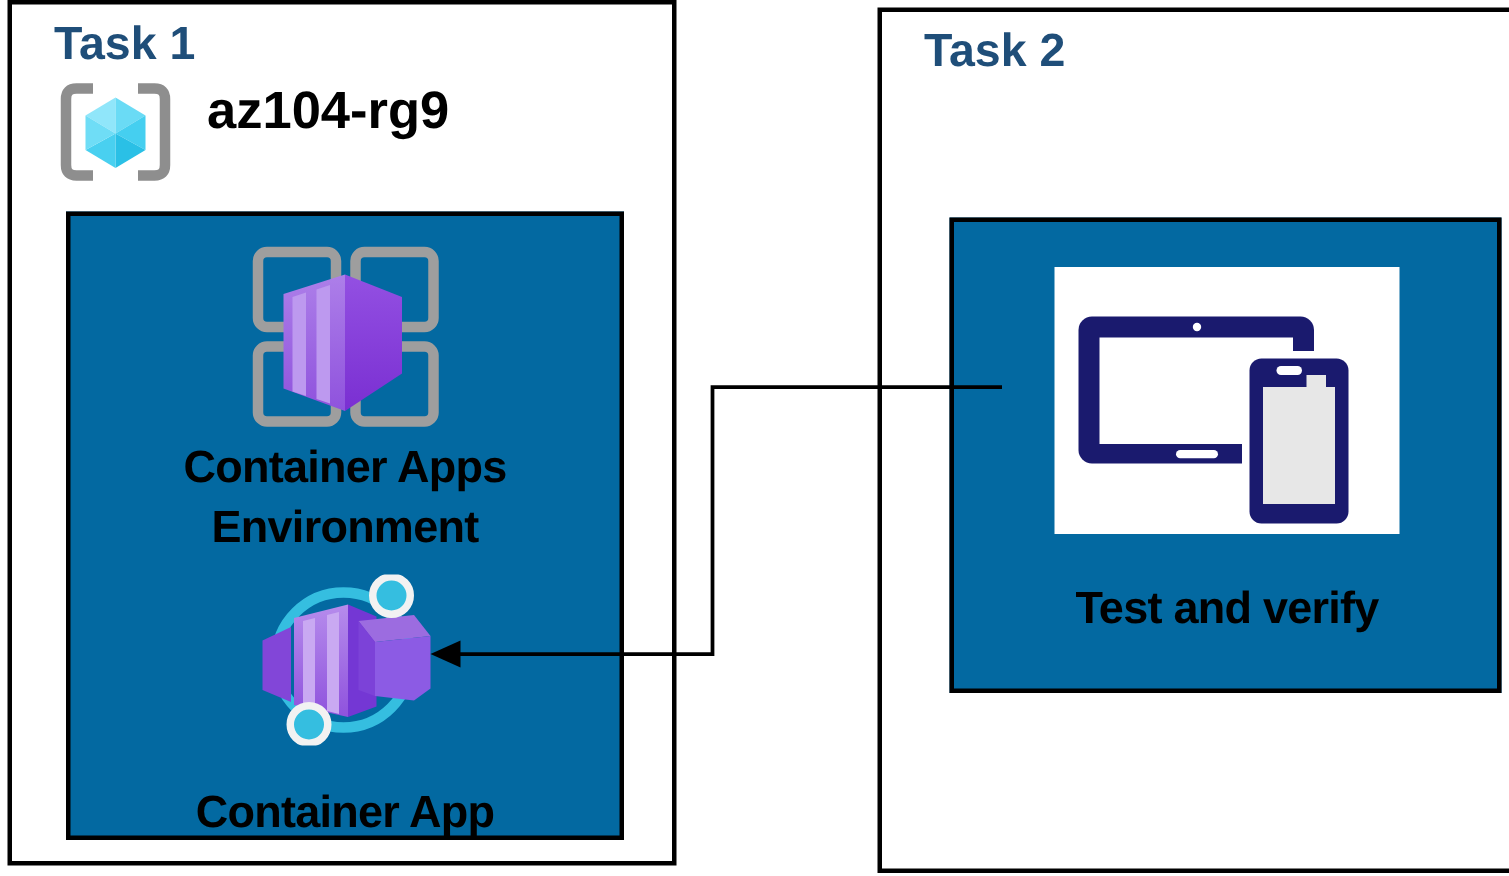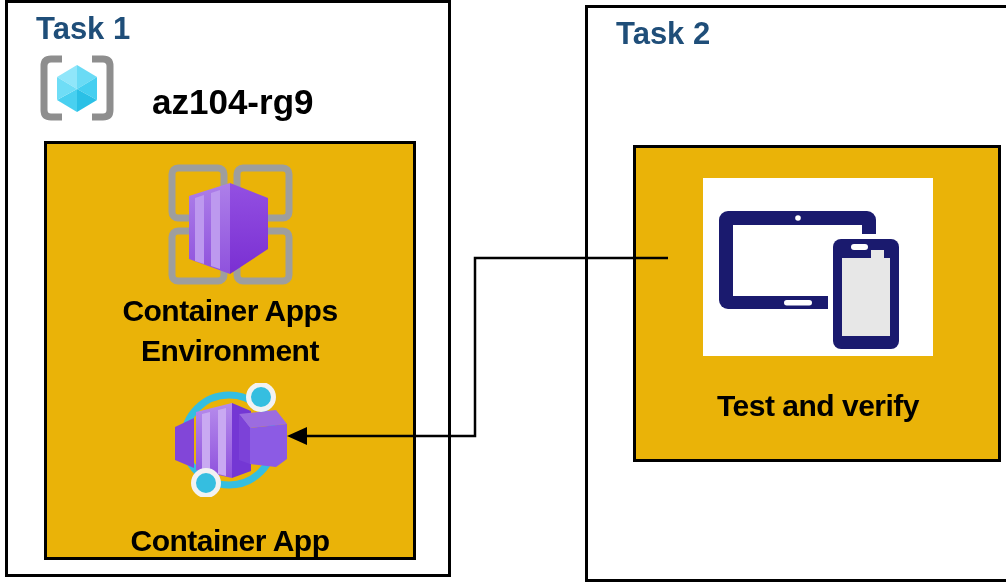--- a/index.html
+++ b/index.html
@@ -11,25 +11,25 @@
     position:absolute;background:#ffffff;border:3px solid #000000;box-sizing:border-box;
   }
   #task1-panel{left:5px;top:0;width:446px;height:577px;}
   #task2-panel{left:585px;top:5px;width:449px;height:577px;}
   .task-title{
     position:absolute;font-size:31px;font-weight:bold;color:#1F4E79;letter-spacing:0px;
   }
   #task1-title{left:28px;top:8px;}
   #task2-title{left:28px;top:8px;}
   .rg-row{
-    position:absolute;left:30px;top:51px;display:flex;align-items:flex-end;gap:36px;
+    position:absolute;left:30px;top:51px;display:flex;align-items:flex-start;gap:22px;
   }
   .rg-name{font-size:35px;font-weight:bold;color:#000000;}
   .inner-panel{
-    position:absolute;background:#eab308;border:3px solid #000000;box-sizing:border-box;
+    position:absolute;background:#0369a1;border:3px solid #000000;box-sizing:border-box;
   }
   #task1-inner{left:36px;top:138px;width:372px;height:419px;}
   #task2-inner{left:45px;top:137px;width:368px;height:317px;}
   .item{position:absolute;text-align:center;}
   .item-label{
     font-size:30px;font-weight:bold;color:#000000;line-height:40px;letter-spacing:-0.5px;
   }
   #env-item{left:0px;top:19px;width:366px;}
   #env-item .item-label{margin:2px auto 0 auto;width:320px;}
   #app-item{left:0px;top:239px;width:366px;}

